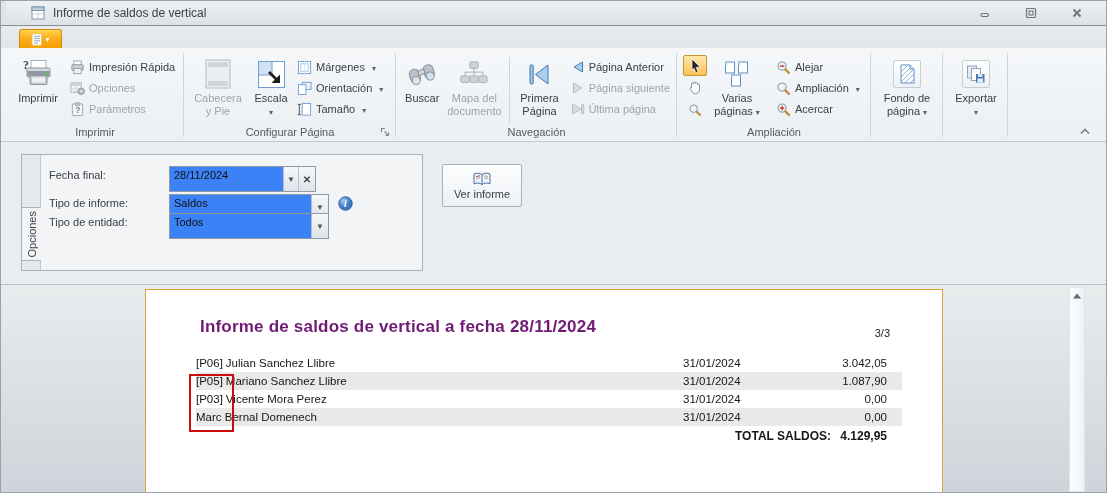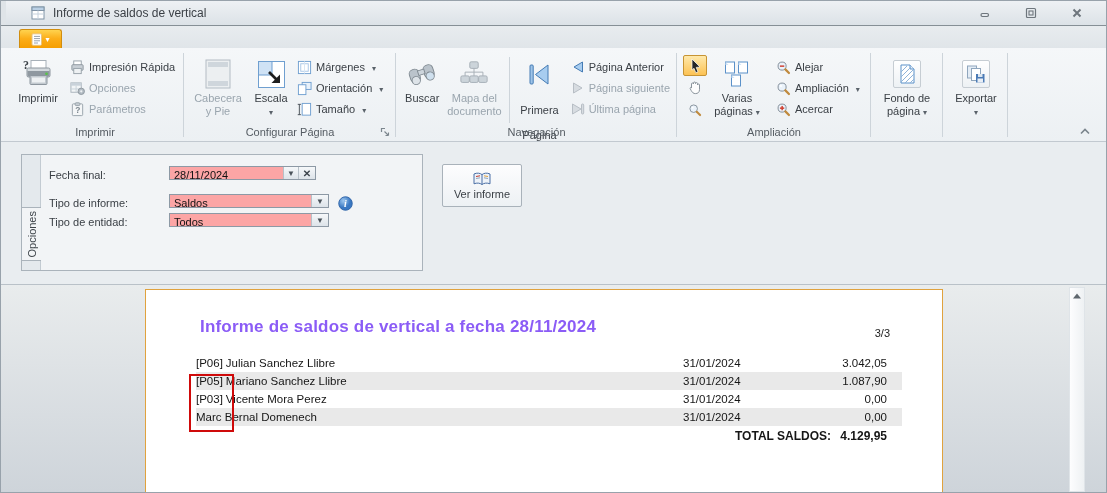--- a/index.html
+++ b/index.html
@@ -55,37 +55,37 @@
   .options-panel { position:absolute; left:20px; top:12px; width:402px; height:117px;
                    background:#f2f4f6; border:1px solid #aab3bb; }
   .side-strip { position:absolute; left:0; top:0; bottom:0; width:19px; background:#e4e9ed;
                 border-right:1px solid #c3cbd2; }
   .side-tab { position:absolute; left:0; top:52px; width:19px; height:54px; background:#f2f4f6;
               border-top:1px solid #aab3bb; border-bottom:1px solid #aab3bb;
               display:flex; align-items:center; justify-content:center; }
   .side-tab span { writing-mode:vertical-rl; transform:rotate(180deg); color:#3f454b; }
   .frow { position:absolute; left:0; right:0; height:19px; }
   .flabel { position:absolute; left:27px; line-height:19px; color:#3a3f45; }
-  .editor { position:absolute; display:flex; height:14px; background:#fca5a5; border:1px solid #8d99a5; }
+  .editor { position:absolute; display:flex; height:26px; background:#3b82f6; border:1px solid #8d99a5; }
   .editor .etext { flex:1; padding:0 0 0 4px; line-height:17px; color:#111; overflow:hidden; }
   .ebtn { width:15px; border-left:1px solid #b7c0c8; background:linear-gradient(#f6f8fa,#dde3e9);
           display:flex; align-items:center; justify-content:center; color:#4a525a; font-size:8px; }
   .ebtn.x { width:17px; font-size:10px; font-weight:bold; color:#3c444c; }
   .info-badge { position:absolute; width:15px; height:15px; }
   .view-report { position:absolute; left:441px; top:22px; width:80px; height:43px;
                  border:1px solid #a9b2ba; border-radius:2px; background:linear-gradient(#fdfdfe,#edf1f4);
                  display:flex; flex-direction:column; align-items:center; justify-content:center; gap:2px; }
   .view-report .vrl { color:#3a3f45; }
 
   
   .viewport { position:absolute; top:283px; left:0; right:0; bottom:0;
               background:linear-gradient(#e9eced,#ced4da); border-top:1px solid #b9c1c8; overflow:hidden; }
   .page { position:absolute; left:144px; top:4px; width:798px; height:240px;
           background:#fff; border:1px solid #e0a23e; border-bottom:none; }
-  .rtitle { position:absolute; left:54px; top:27px; font-size:17px; font-weight:bold; color:#8b5cf6;
+  .rtitle { position:absolute; left:54px; top:27px; font-size:17px; font-weight:bold; color:#701a75;
             letter-spacing:.2px; white-space:nowrap; }
   .pageind { position:absolute; right:52px; top:37px; font-size:11px; color:#222; }
   .rtable { position:absolute; left:50px; top:64px; width:706px; font-size:11.5px; color:#161616; }
   .thead { display:flex; font-weight:bold; border-bottom:1px solid #3e3e3e; height:22px; align-items:flex-end;
            padding-bottom:3px; }
   .trow { display:flex; height:18px; line-height:18px; }
   .trow.alt { background:#e9e9e9; }
   .ttotal { display:flex; height:20px; line-height:20px; font-weight:bold; font-size:12px; }
   .cn { width:487px; white-space:nowrap; overflow:hidden; }
   .cl { width:148px; }
@@ -282,21 +282,21 @@
               <path d="M16 10 v4 M6.5 14 h19 M6.5 14 v4 M16 14 v4 M25.5 14 v4" fill="none" stroke="#a5aeb5"></path>
               <rect x="2" y="18" width="9" height="7" rx="1.5" fill="#ccd4da" stroke="#a5aeb5"></rect>
               <rect x="11.5" y="18" width="9" height="7" rx="1.5" fill="#ccd4da" stroke="#a5aeb5"></rect>
               <rect x="21" y="18" width="9" height="7" rx="1.5" fill="#ccd4da" stroke="#a5aeb5"></rect>
             </svg>
           </span>
           <span class="bl">Mapa del</span>
           <span class="bl">documento</span>
         </div>
         <div class="innersep"></div>
-        <div class="bigbtn" style="width:50px;gap:12px;">
+        <div class="bigbtn" style="width:50px;">
           <span class="ic">
             <svg width="27" height="27" viewBox="0 0 27 27">
               <rect x="4" y="4" width="3.2" height="19" rx="1" fill="#9fc4e8" stroke="#447bb4"></rect>
               <path d="M22 4 L9.5 13.5 L22 23 Z" fill="#a8cdf0" stroke="#447bb4"></path>
             </svg>
           </span>
           <span class="bl">Primera</span>
           <span class="bl">Página</span>
         </div>
         <div class="smallcol" style="padding-left:4px;">

